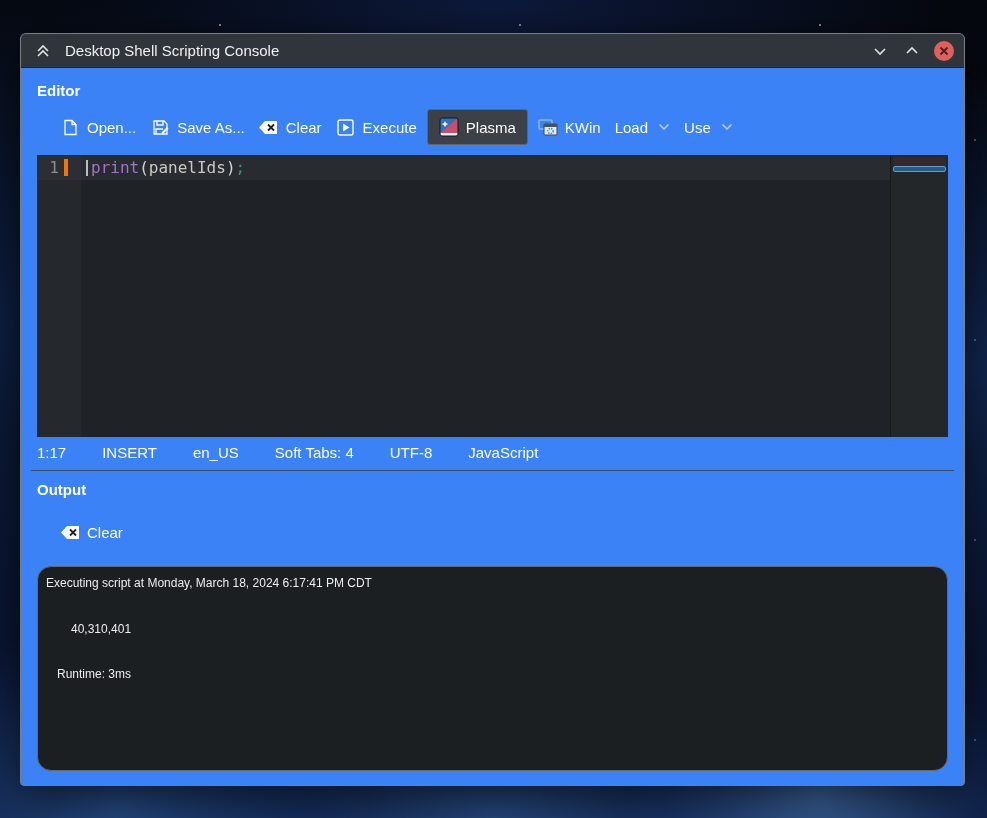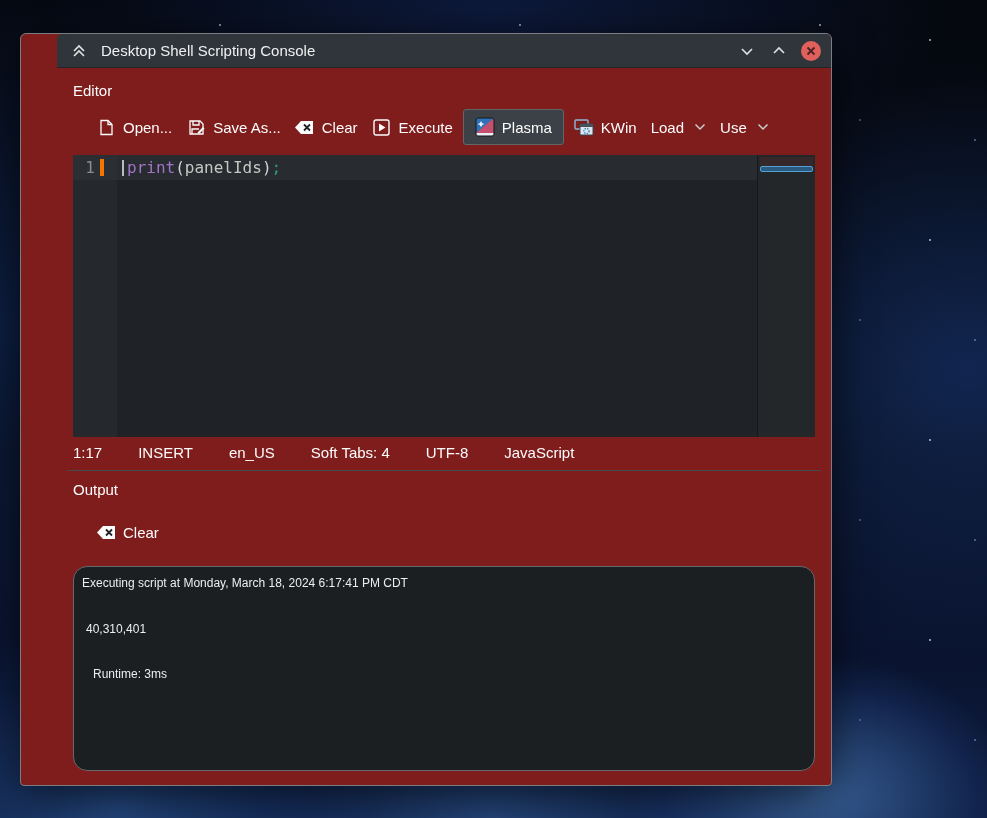--- a/index.html
+++ b/index.html
@@ -31,28 +31,27 @@
       radial-gradient(circle 1px at 75px 140px, rgba(160,190,255,0.5) 99%, transparent),
       radial-gradient(circle 1px at 180px 170px, rgba(200,220,255,0.55) 99%, transparent),
       radial-gradient(circle 1px at 260px 120px, rgba(150,180,255,0.45) 99%, transparent);
     background-size: 300px 200px;
     opacity: 0.8;
   }
 
   
   .window {
     position: absolute; left: 20px; top: 33px;
-    width: 812px; height: 753px;
-    background: #7f1d1d;
+    width: 945px; height: 753px;
+    background: #3b82f6;
     border: 1px solid #7a7e82;
     border-radius: 6px 6px 4px 4px;
     box-shadow: 0 10px 40px rgba(0,0,0,0.6);
     display: flex; flex-direction: column;
     color: #fcfcfc;
-    padding-left: 36px;
   }
 
   .titlebar {
     height: 34px; flex: 0 0 34px;
     background: #30353b;
     border-bottom: 1px solid #212529;
     border-radius: 5px 5px 0 0;
     display: flex; align-items: center;
     padding: 0 10px 0 12px;
     font-size: 15px; color: #eff0f1;
@@ -66,21 +65,21 @@
     display: inline-flex; align-items: center; justify-content: center;
     margin-left: 12px;
   }
 
   .content {
     flex: 1; display: flex; flex-direction: column;
     padding: 0 16px 14px 16px;
     overflow: hidden;
   }
 
-  .section-heading { font-size: 15px; font-weight: normal; color: #fcfcfc; }
+  .section-heading { font-size: 15px; font-weight: bold; color: #fcfcfc; }
   .heading-editor { margin-top: 14px; }
   .heading-output { margin-top: 10px; }
 
   
   .toolbar {
     margin-top: 8px; margin-left: 16px;
     height: 40px;
     display: flex; align-items: center;
     font-size: 15px;
   }
@@ -191,21 +190,21 @@
     margin-top: 18px;
     flex: 1;
     background: #1c1f22;
     border: 1px solid #65696d;
     border-radius: 14px;
     padding: 9px 6px;
     font-size: 12px; color: #eceded;
     overflow: hidden;
   }
   .out-exec { margin-left: 2px; }
-  .out-result { margin-top: 32px; margin-left: 6px; }
+  .out-result { margin-top: 32px; margin-left: 27px; }
   .out-runtime { margin-top: 31px; margin-left: 13px; font-weight: normal; }
 
   svg { display: block; }
 </style>
 </head>
 <body>
 
 <div class="wallpaper"></div>
 
 <div class="window">

